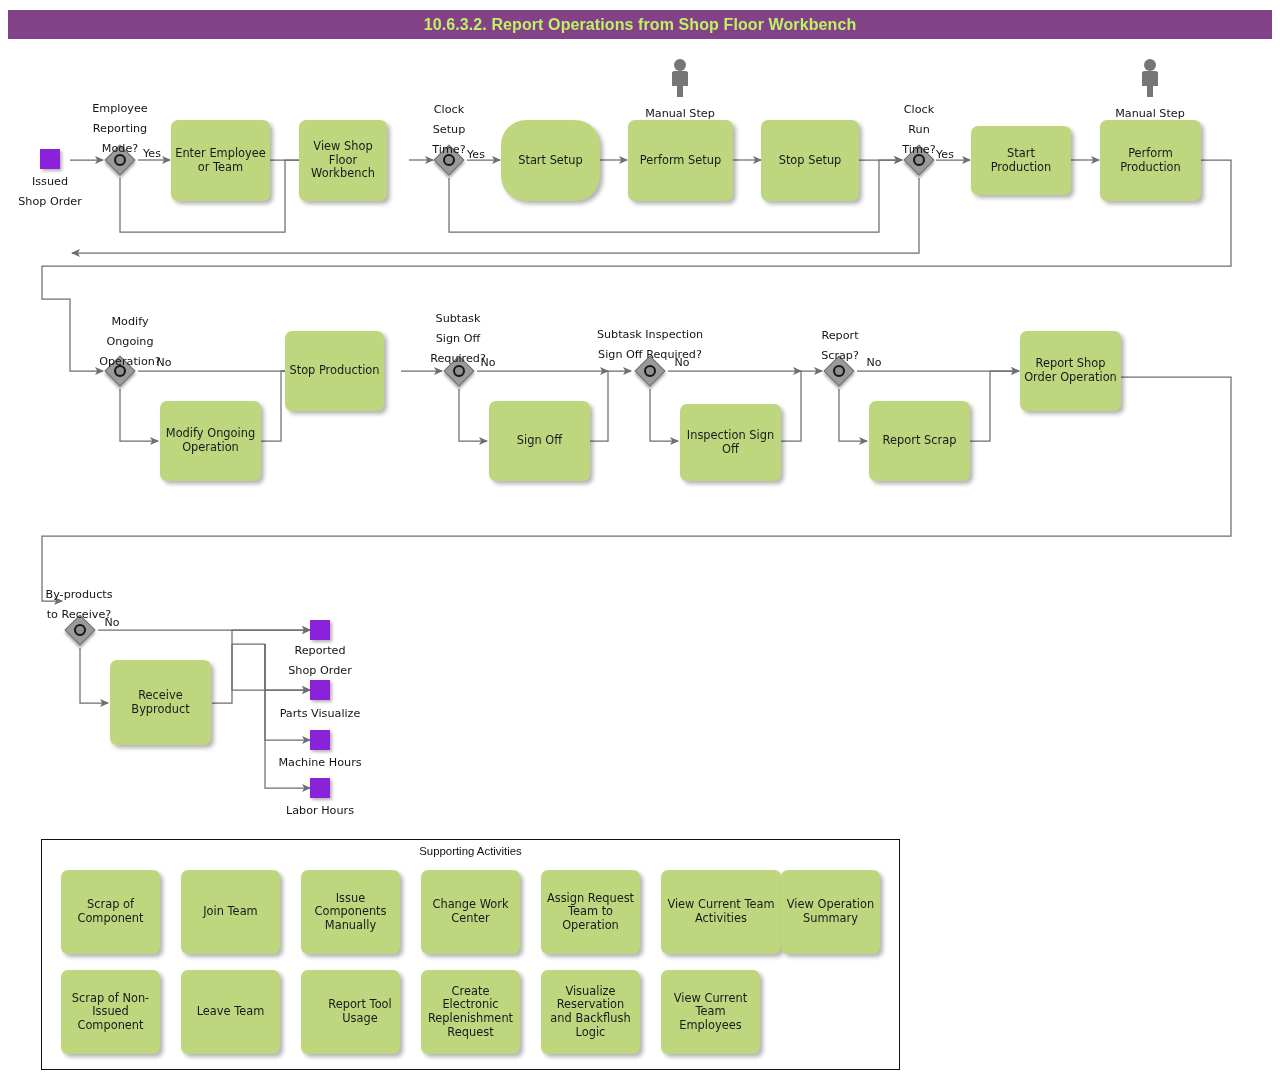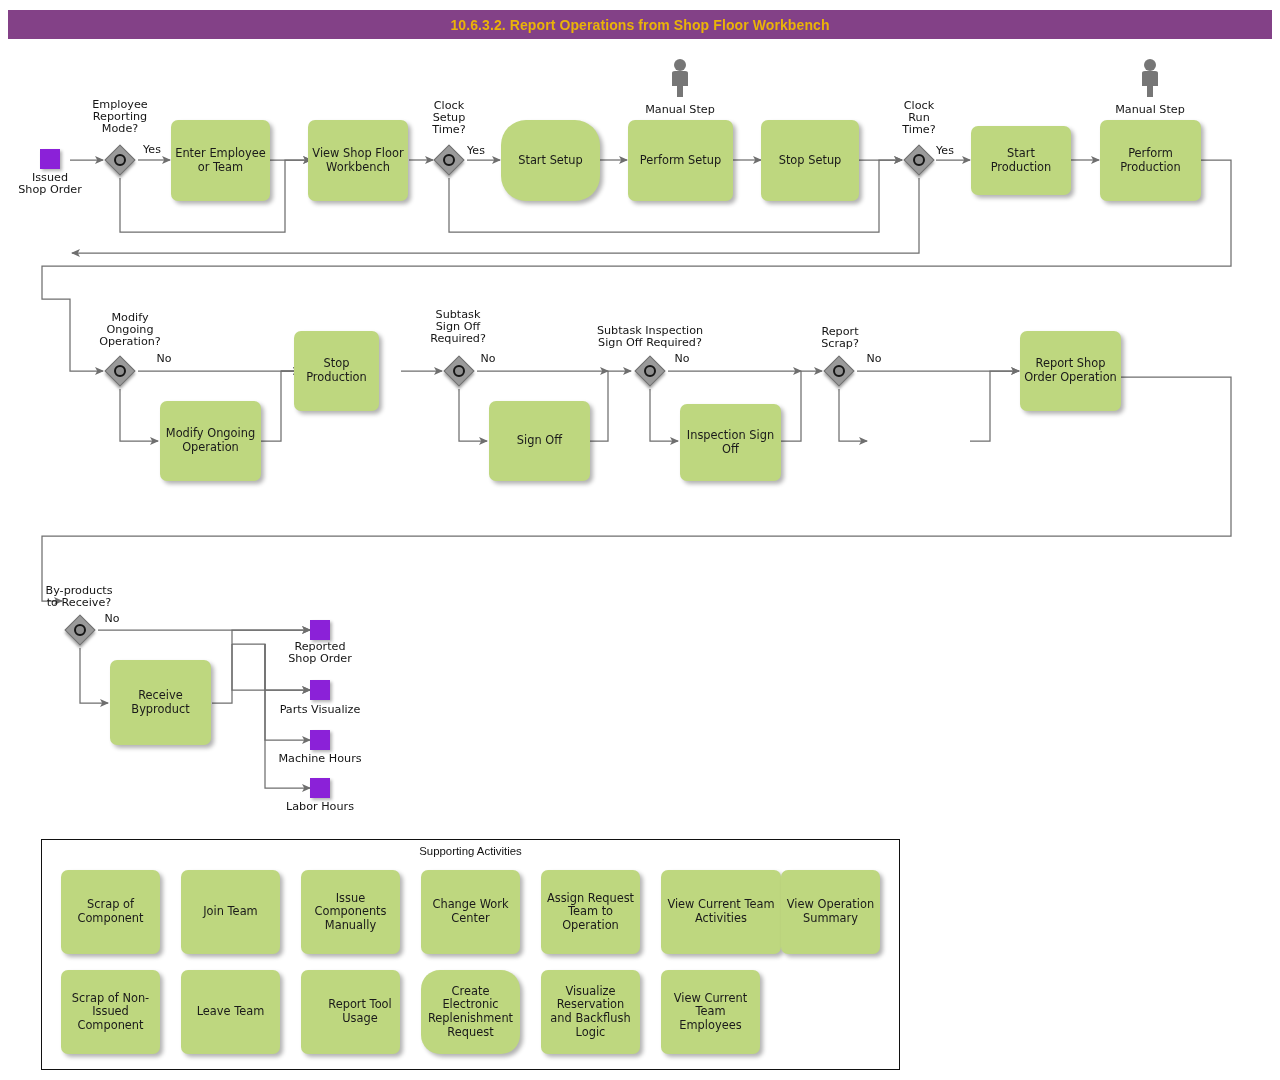--- a/index.html
+++ b/index.html
@@ -16,22 +16,22 @@
   }
 
   
   #title-bar {
     position: absolute;
     left: 8px;
     top: 10px;
     width: 1264px;
     height: 29px;
     background: #834187;
-    color: #eab308;
-    font-size: 14px;
+    color: #bef264;
+    font-size: 16px;
     font-weight: bold;
     display: flex;
     align-items: center;
     justify-content: center;
     letter-spacing: 0.1px;
     font-family: "Liberation Sans", sans-serif;
   }
 
   
   #canvas {
@@ -100,21 +100,21 @@
     width: 20px;
     height: 20px;
     background: #8B21D8;
     box-shadow: 2px 2px 3px rgba(0,0,0,0.30);
   }
 
   
   .lbl {
     position: absolute;
     font-size: 11.2px;
-    line-height: 12px;
+    line-height: 20px;
     color: #141414;
     text-align: center;
     font-family: "DejaVu Sans", sans-serif;
     white-space: pre-line;
   }
   .lbl.small {
     font-size: 11px;
   }
 
   
@@ -221,21 +221,21 @@
   </div>
   <div class="lbl" style="left:70px; top:99px; width:100px;">Employee
 Reporting
 Mode?</div>
   <div class="lbl small" style="left:140px; top:144px; width:24px;">Yes</div>
 
   <div class="task" style="left:171px; top:120px; width:99px; height:81px;">Enter
 Employee or
 Team</div>
 
-  <div class="task" style="left:308px; top:120px; width:100px; height:81px;">View Shop Floor
+  <div class="task" style="left:299px; top:120px; width:88px; height:81px;">View Shop Floor
 Workbench</div>
 
   <div class="gateway" style="left:433px; top:144px;">
     <div class="diamond"></div>
     <div class="ring"></div>
   </div>
   <div class="lbl" style="left:404px; top:100px; width:90px;">Clock
 Setup
 Time?</div>
   <div class="lbl small" style="left:464px; top:145px; width:24px;">Yes</div>
@@ -285,21 +285,21 @@
     <div class="ring"></div>
   </div>
   <div class="lbl" style="left:70px; top:312px; width:120px;">Modify
 Ongoing
 Operation?</div>
   <div class="lbl small" style="left:152px; top:353px; width:24px;">No</div>
 
   <div class="task" style="left:160px; top:401px; width:101px; height:80px;">Modify Ongoing
 Operation</div>
 
-  <div class="task" style="left:294px; top:331px; width:85px; height:80px;">Stop Production</div>
+  <div class="task" style="left:285px; top:331px; width:99px; height:80px;">Stop Production</div>
 
   <div class="gateway" style="left:443px; top:355px;">
     <div class="diamond"></div>
     <div class="ring"></div>
   </div>
   <div class="lbl" style="left:408px; top:309px; width:100px;">Subtask
 Sign Off
 Required?</div>
   <div class="lbl small" style="left:476px; top:353px; width:24px;">No</div>
 
@@ -317,20 +317,21 @@
 Off</div>
 
   <div class="gateway" style="left:823px; top:355px;">
     <div class="diamond"></div>
     <div class="ring"></div>
   </div>
   <div class="lbl" style="left:795px; top:326px; width:90px;">Report
 Scrap?</div>
   <div class="lbl small" style="left:862px; top:353px; width:24px;">No</div>
 
+  <div class="task" style="left:869px; top:401px; width:101px; height:80px;">Report Scrap</div>
 
   <div class="task" style="left:1020px; top:331px; width:101px; height:80px;">Report Shop
 Order Operation</div>
 
   <div class="gateway" style="left:64px; top:614px;">
     <div class="diamond"></div>
     <div class="ring"></div>
   </div>
   <div class="lbl" style="left:28px; top:585px; width:102px;">By-products
 to Receive?</div>
@@ -370,21 +371,21 @@
 Team Activities</div>
   <div class="task" style="left:781px; top:870px; width:99px; height:84px;">View Operation
 Summary</div>
 
   <div class="task" style="left:61px; top:970px; width:99px; height:84px;">Scrap of Non-
 Issued
 Component</div>
   <div class="task" style="left:181px; top:970px; width:99px; height:84px;">Leave Team</div>
   <div class="task" style="left:301px; top:970px; width:99px; height:84px;padding-left:23px;">Report Tool
 Usage</div>
-  <div class="task" style="left:421px; top:970px; width:99px; height:84px;border-radius:19px;">Create
+  <div class="task" style="left:421px; top:970px; width:99px; height:84px;">Create
 Electronic
 Replenishment
 Request</div>
   <div class="task" style="left:541px; top:970px; width:99px; height:84px;">Visualize
 Reservation and
 Backflush Logic</div>
   <div class="task" style="left:661px; top:970px; width:99px; height:84px;">View Current
 Team Employees</div>
 
 </div>

